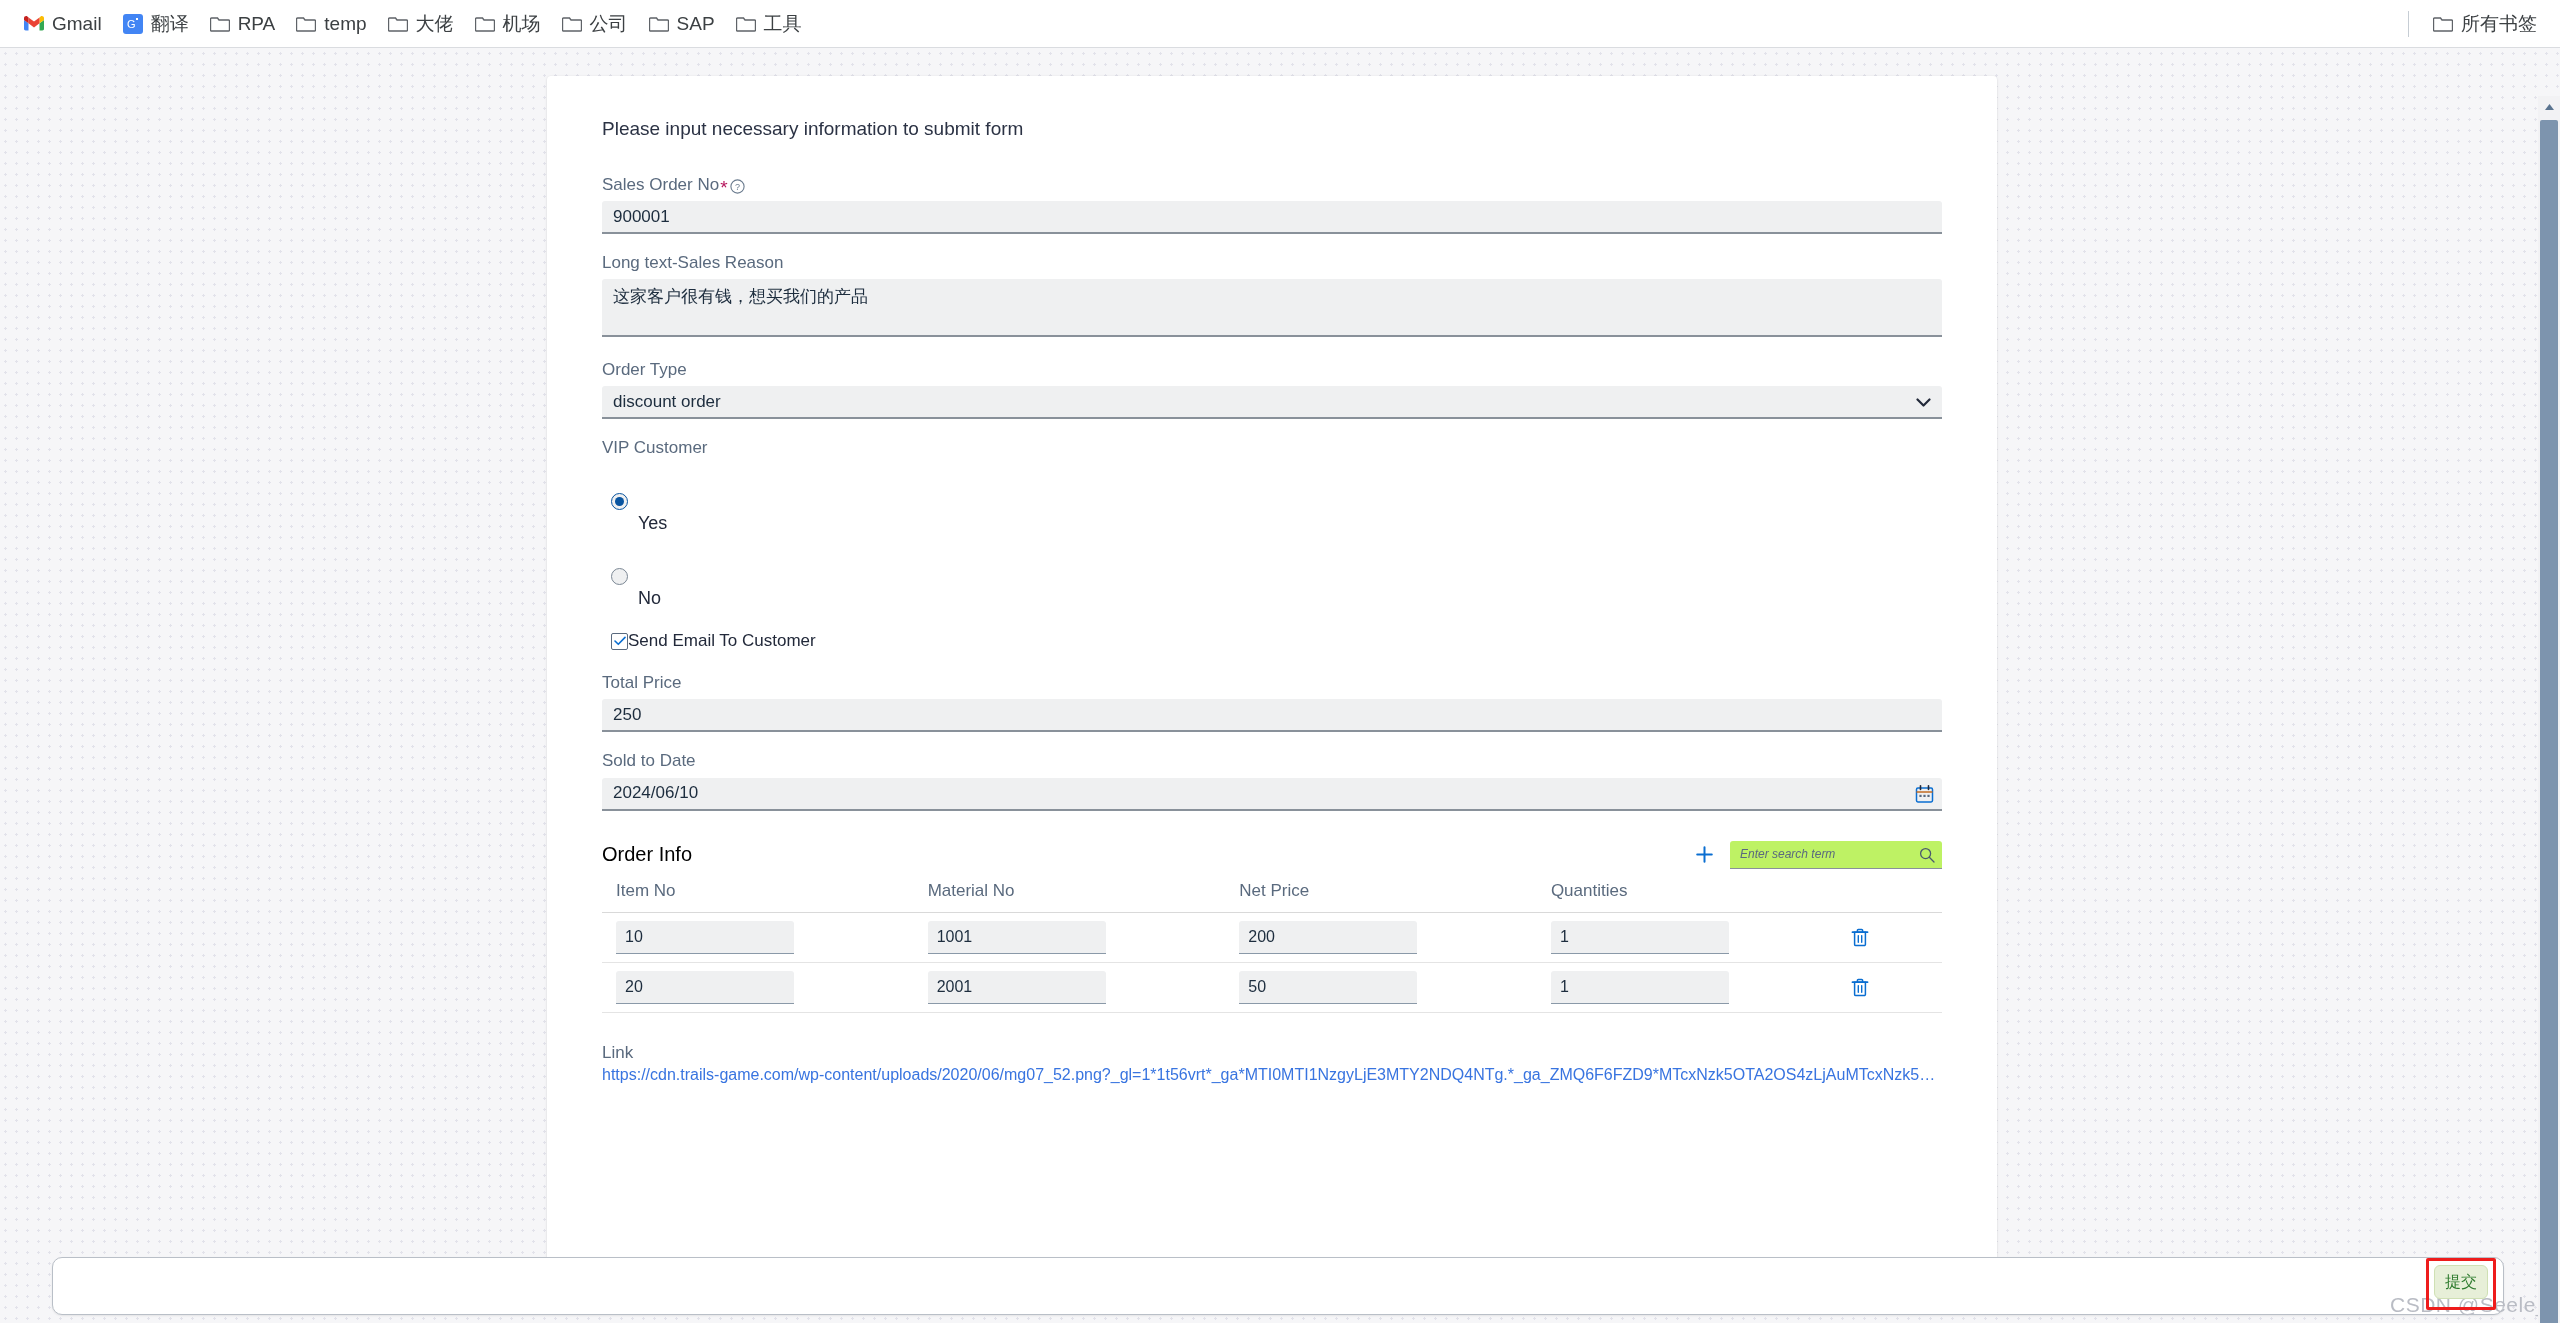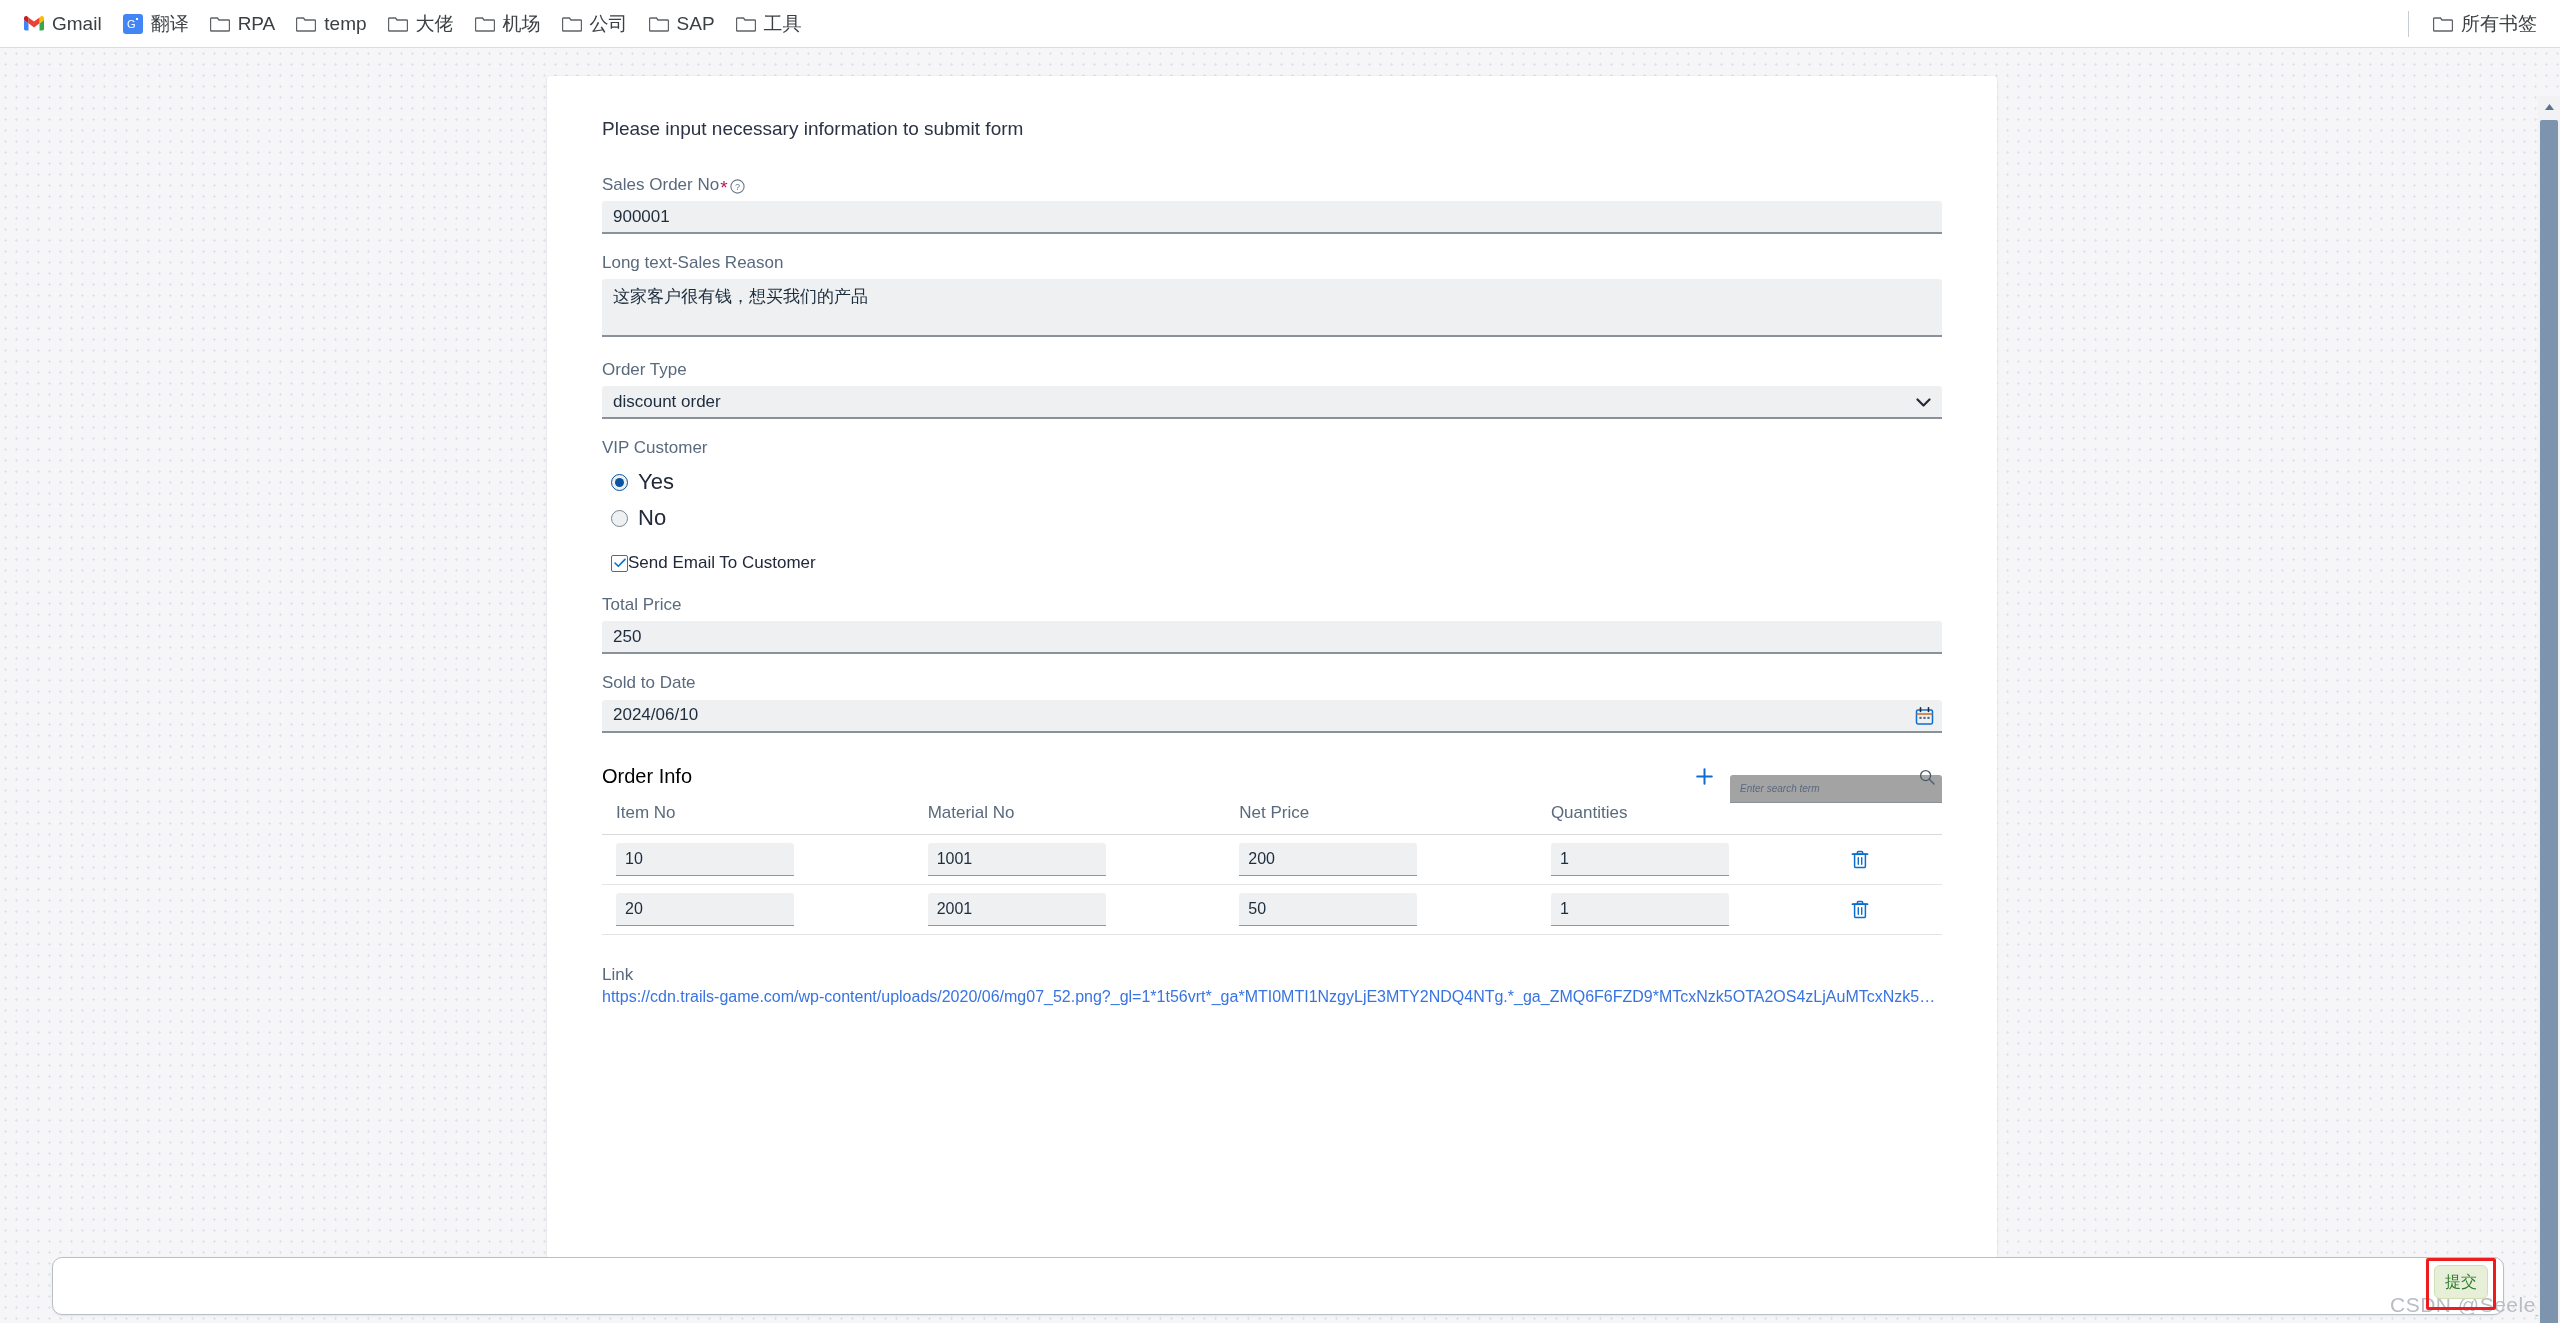--- a/index.html
+++ b/index.html
@@ -200,21 +200,21 @@
     justify-content: center;
     flex: 0 0 auto;
   }
   .radio-mark.checked { border-color: #0854a0; }
   .radio-mark.checked::after {
     content: "";
     width: 9px; height: 9px;
     border-radius: 50%;
     background: #0854a0;
   }
-  .radio-label { font-size: 22px; color: #22293a; }
+  .radio-label { font-size: 18px; color: #22293a; margin-top: 44px; }
 
   .check-row {
     display: flex;
     align-items: center;
     padding: 5px 0 5px 9px;
     cursor: pointer;
   }
   .check-mark {
     width: 17px; height: 17px;
     border: 1.5px solid #5a6a7e;
@@ -246,31 +246,30 @@
     align-items: center;
   }
   .search-box {
     position: relative;
     width: 212px;
     height: 28px;
   }
   .search-box input {
     width: 100%;
     height: 100%;
-    background: #a3a3a3;
+    background: #bef264;
     border: none;
     border-bottom: 1.5px solid #89919a;
     border-radius: 3px 3px 0 0;
     padding: 0 30px 0 10px;
-    font-size: 10px;
+    font-size: 12px;
     font-style: italic;
     color: #1d2d3e;
     font-family: "Liberation Sans", sans-serif;
     outline: none;
-    margin-top: 12px;
   }
   .search-box input::placeholder { color: #5a6a7e; font-style: italic; }
   .search-ico {
     position: absolute;
     right: 7px; top: 50%;
     transform: translateY(-50%);
     display: flex;
     cursor: pointer;
   }
 

